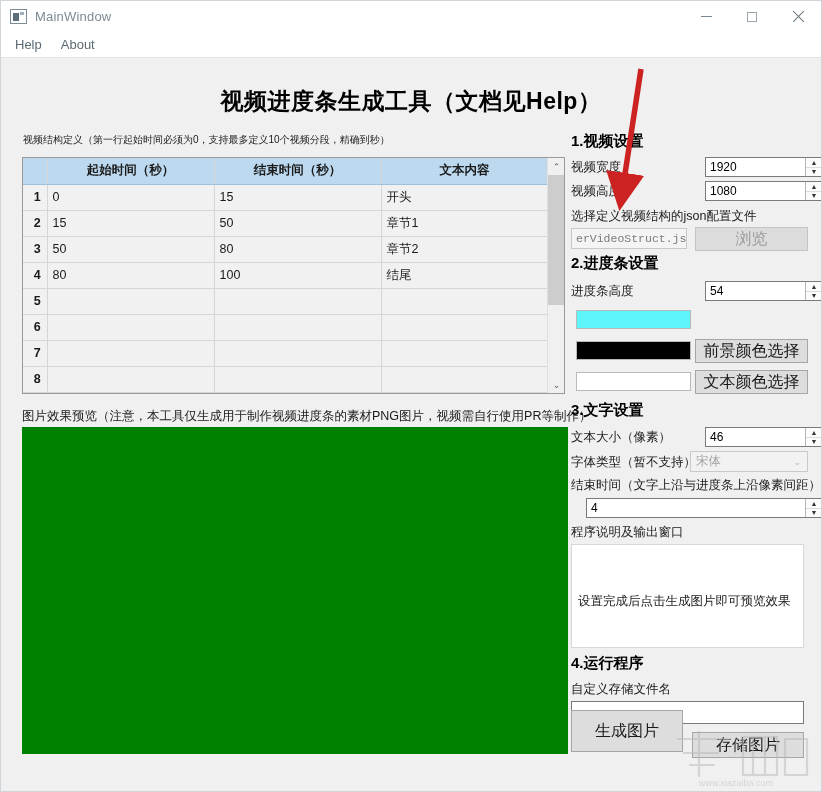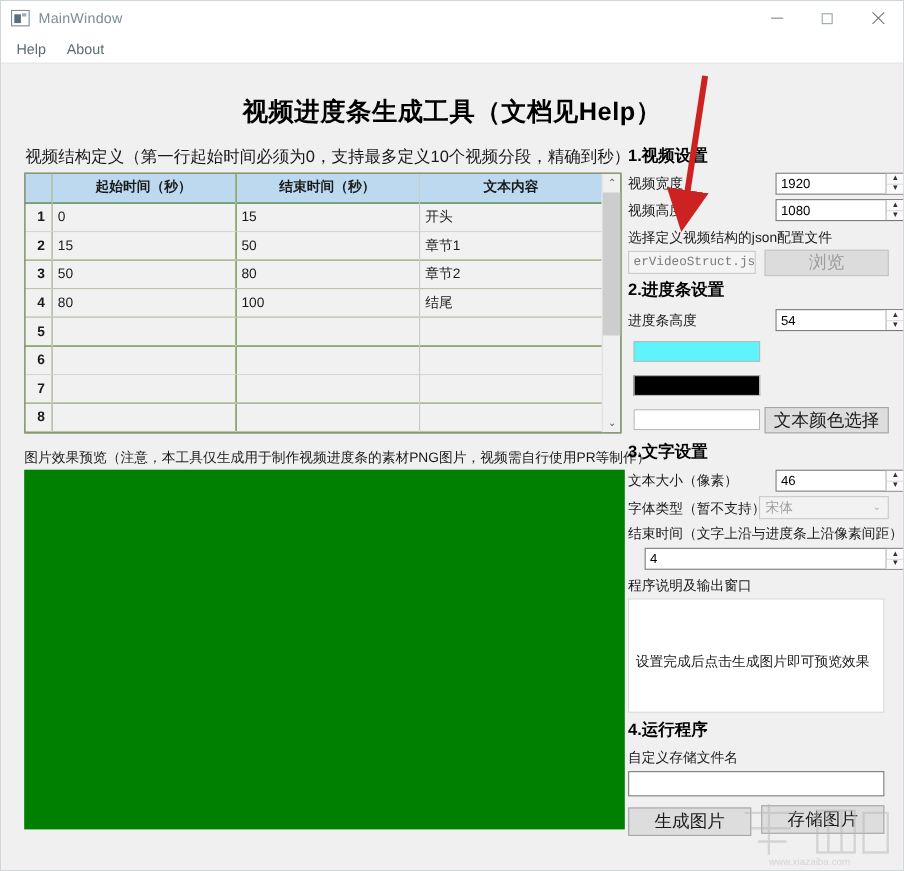--- a/index.html
+++ b/index.html
@@ -84,21 +84,21 @@
   .app-title {
     position: absolute; left: 0; top: 28px; width: 820px;
     text-align: center;
     font-size: 23px; font-weight: bold; color: #000;
     letter-spacing: .5px;
   }
 
   
   .struct-label {
     position: absolute; left: 22px; top: 75px;
-    font-size: 15px; color: #1a1a1a; white-space: nowrap;
+    font-size: 10px; color: #1a1a1a; white-space: nowrap;
   }
 
   .grid-wrap {
     position: absolute; left: 21px; top: 99px;
     width: 543px; height: 237px;
     background: #4d7c0f;
     border: 1px solid #9a9a9a;
     overflow: hidden;
   }
   table.grid {
@@ -380,20 +380,21 @@
         <input value="54" style="">
         <span class="updown">
             <span>▲</span>
             <span>▼</span>
           </span>
       </div>
 
       <div class="swatch" id="sw-bg" style="left: 5px; top: 252px; background: rgb(95, 243, 251);"></div>
 
       <div class="swatch" id="sw-fg" style="left: 5px; top: 283px; background: rgb(0, 0, 0);"></div>
+      <div class="btn" style="left:124px; top:281px; width:113px;">前景颜色选择</div>
 
       <div class="swatch" id="sw-tx" style="left: 5px; top: 314px; background: rgb(255, 255, 255);"></div>
       <div class="btn" style="left:124px; top:312px; width:113px;">文本颜色选择</div>
 
       <div class="sec-title" style="left:0; top:343px;">3.文字设置</div>
       <div class="fld-label" style="left:0; top:371px;">文本大小（像素）</div>
       <div class="spin" style="left:119px; top:369px; width:118px;">
         <input value="46" style="">
         <span class="updown">
             <span>▲</span>
@@ -415,21 +416,21 @@
       </div>
 
       <div class="fld-label" style="left:0; top:466px;">程序说明及输出窗口</div>
       <div class="outbox" style="left:0; top:486px; width:233px; height:104px;">
         <div class="otext">设置完成后点击生成图片即可预览效果</div>
       </div>
 
       <div class="sec-title" style="left:0; top:596px;">4.运行程序</div>
       <div class="fld-label" style="left:0; top:623px;">自定义存储文件名</div>
       <div class="txtbox" style="left:0; top:643px; width:233px; height:23px;"></div>
-      <div class="btn" style="left:0; top:676px; width:112px; height:26px;">生成图片</div>
+      <div class="btn" style="left:0; top:652px; width:112px; height:42px;">生成图片</div>
       <div class="btn" style="left:121px; top:674px; width:112px; height:26px;">存储图片</div>
     </div>
   </div>
 
   <svg class="arrow-anno" viewBox="0 0 110 170">
     <defs>
       <marker id="ah" markerWidth="7" markerHeight="7" refX="2.6" refY="3.5" orient="auto">
         <path d="M0,0 L7,3.5 L0,7 z" fill="#cc2222"></path>
       </marker>
     </defs>

